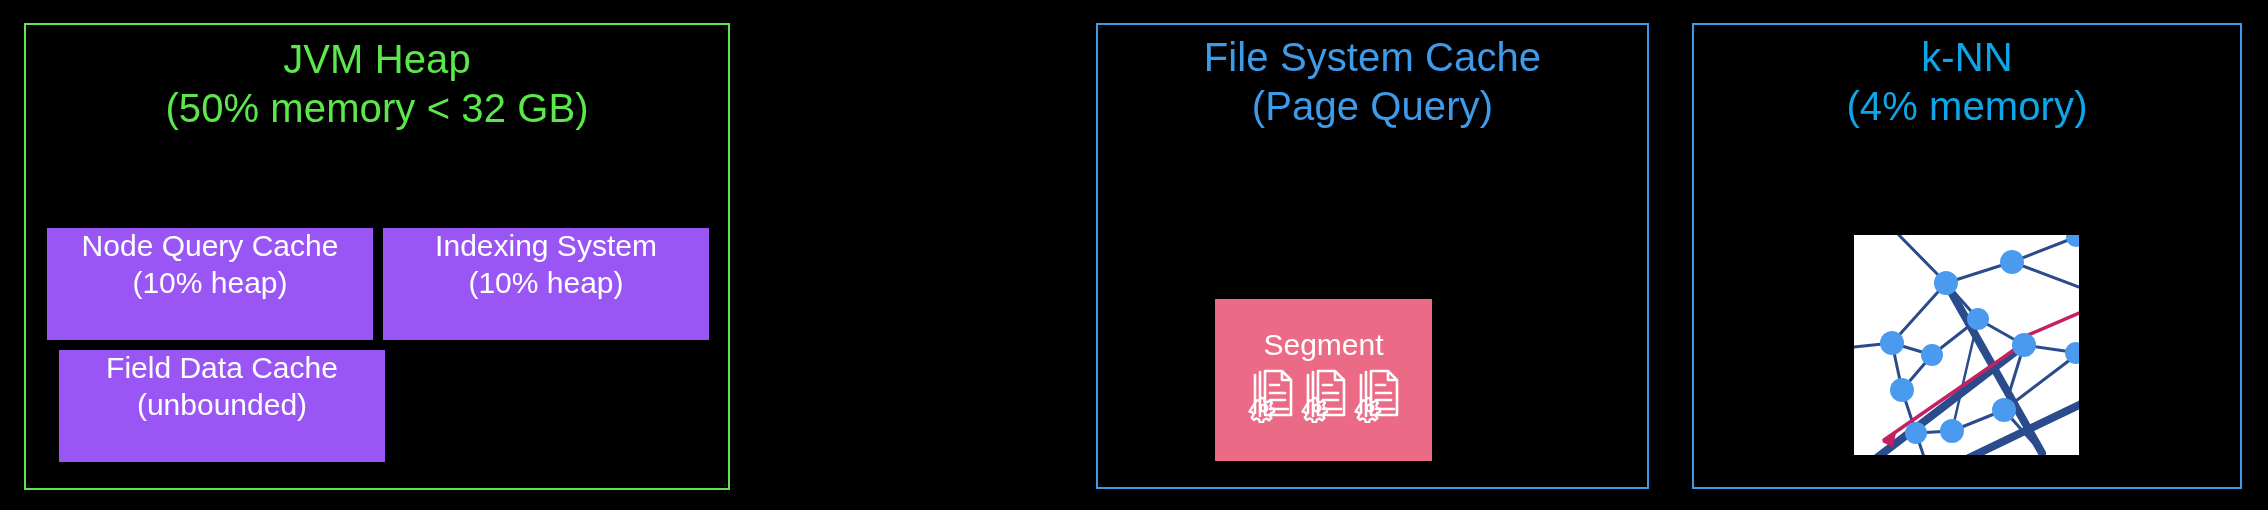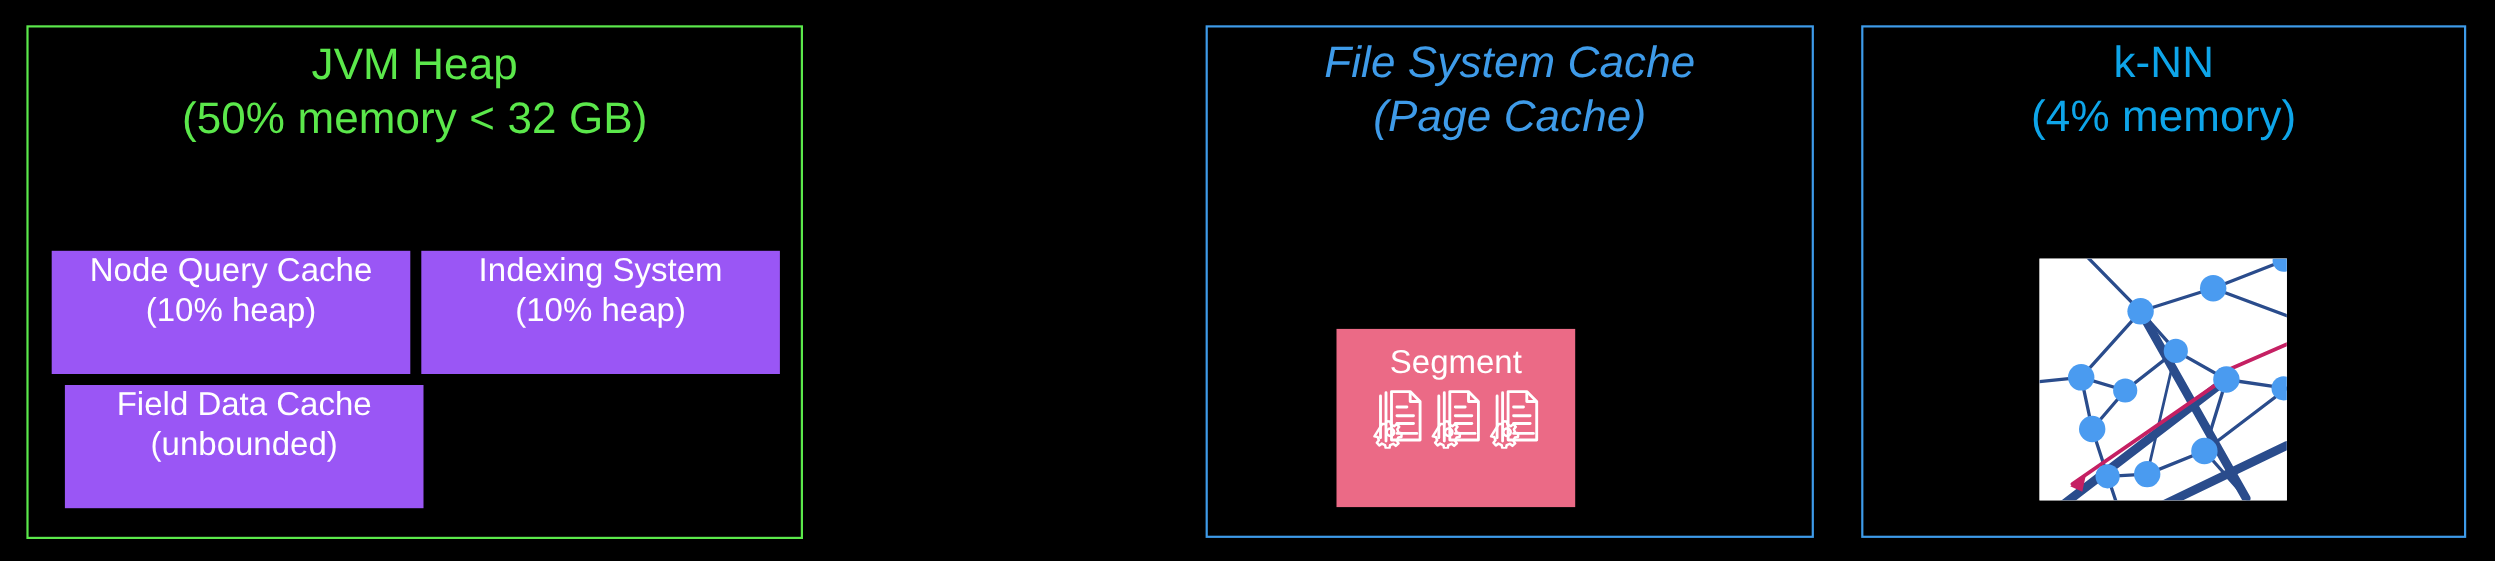--- a/index.html
+++ b/index.html
@@ -61,21 +61,20 @@
   }
   .panel-jvm .panel-title {
     top: 10px;
     color: #5BE84B;
     font-size: 40px;
   }
   .panel-fsc .panel-title {
     top: 8px;
     color: #3E9BE9;
     font-size: 40px;
-    font-style: italic;
   }
   .panel-knn .panel-title {
     top: 8px;
     color: #0ea5e9;
     font-size: 40px;
   }
   .panel-title .line2 { display: block; }
 
   
   .heap-grid {
@@ -118,20 +117,21 @@
     flex-direction: column;
     align-items: center;
     justify-content: flex-start;
     padding-top: 14px;
     box-sizing: border-box;
   }
   .segment-label {
     color: #FFFFFF;
     font-size: 30px;
     line-height: 1.1;
+    margin-top: 15px;
   }
   .doc-row {
     display: flex;
     gap: 7px;
     margin-top: 8px;
   }
   .doc-icon { display: block; }
 
   
   .knn-graph {
@@ -168,21 +168,21 @@
       <div class="heap-cell cell-r1c0">
         <span>Field Data Cache</span>
         <span class="sub">(unbounded)</span>
       </div>
     </div>
   </div>
 
   <div class="panel panel-fsc">
     <div class="panel-title">
       <span>File System Cache</span>
-      <span class="line2">(Page Cache)</span>
+      <span class="line2">(Page Query)</span>
     </div>
 
     <div class="segment-box">
       <span class="segment-label">Segment</span>
       <div class="doc-row">
 
         <span class="doc-icon">
           <svg width="46" height="54" viewBox="0 0 46 54" fill="none" xmlns="http://www.w3.org/2000/svg">
             <path d="M7 6 L7 44" stroke="#FFFFFF" stroke-width="2.6" stroke-linecap="round"></path>
             <path d="M12 3 L12 47" stroke="#FFFFFF" stroke-width="2.6" stroke-linecap="round"></path>

